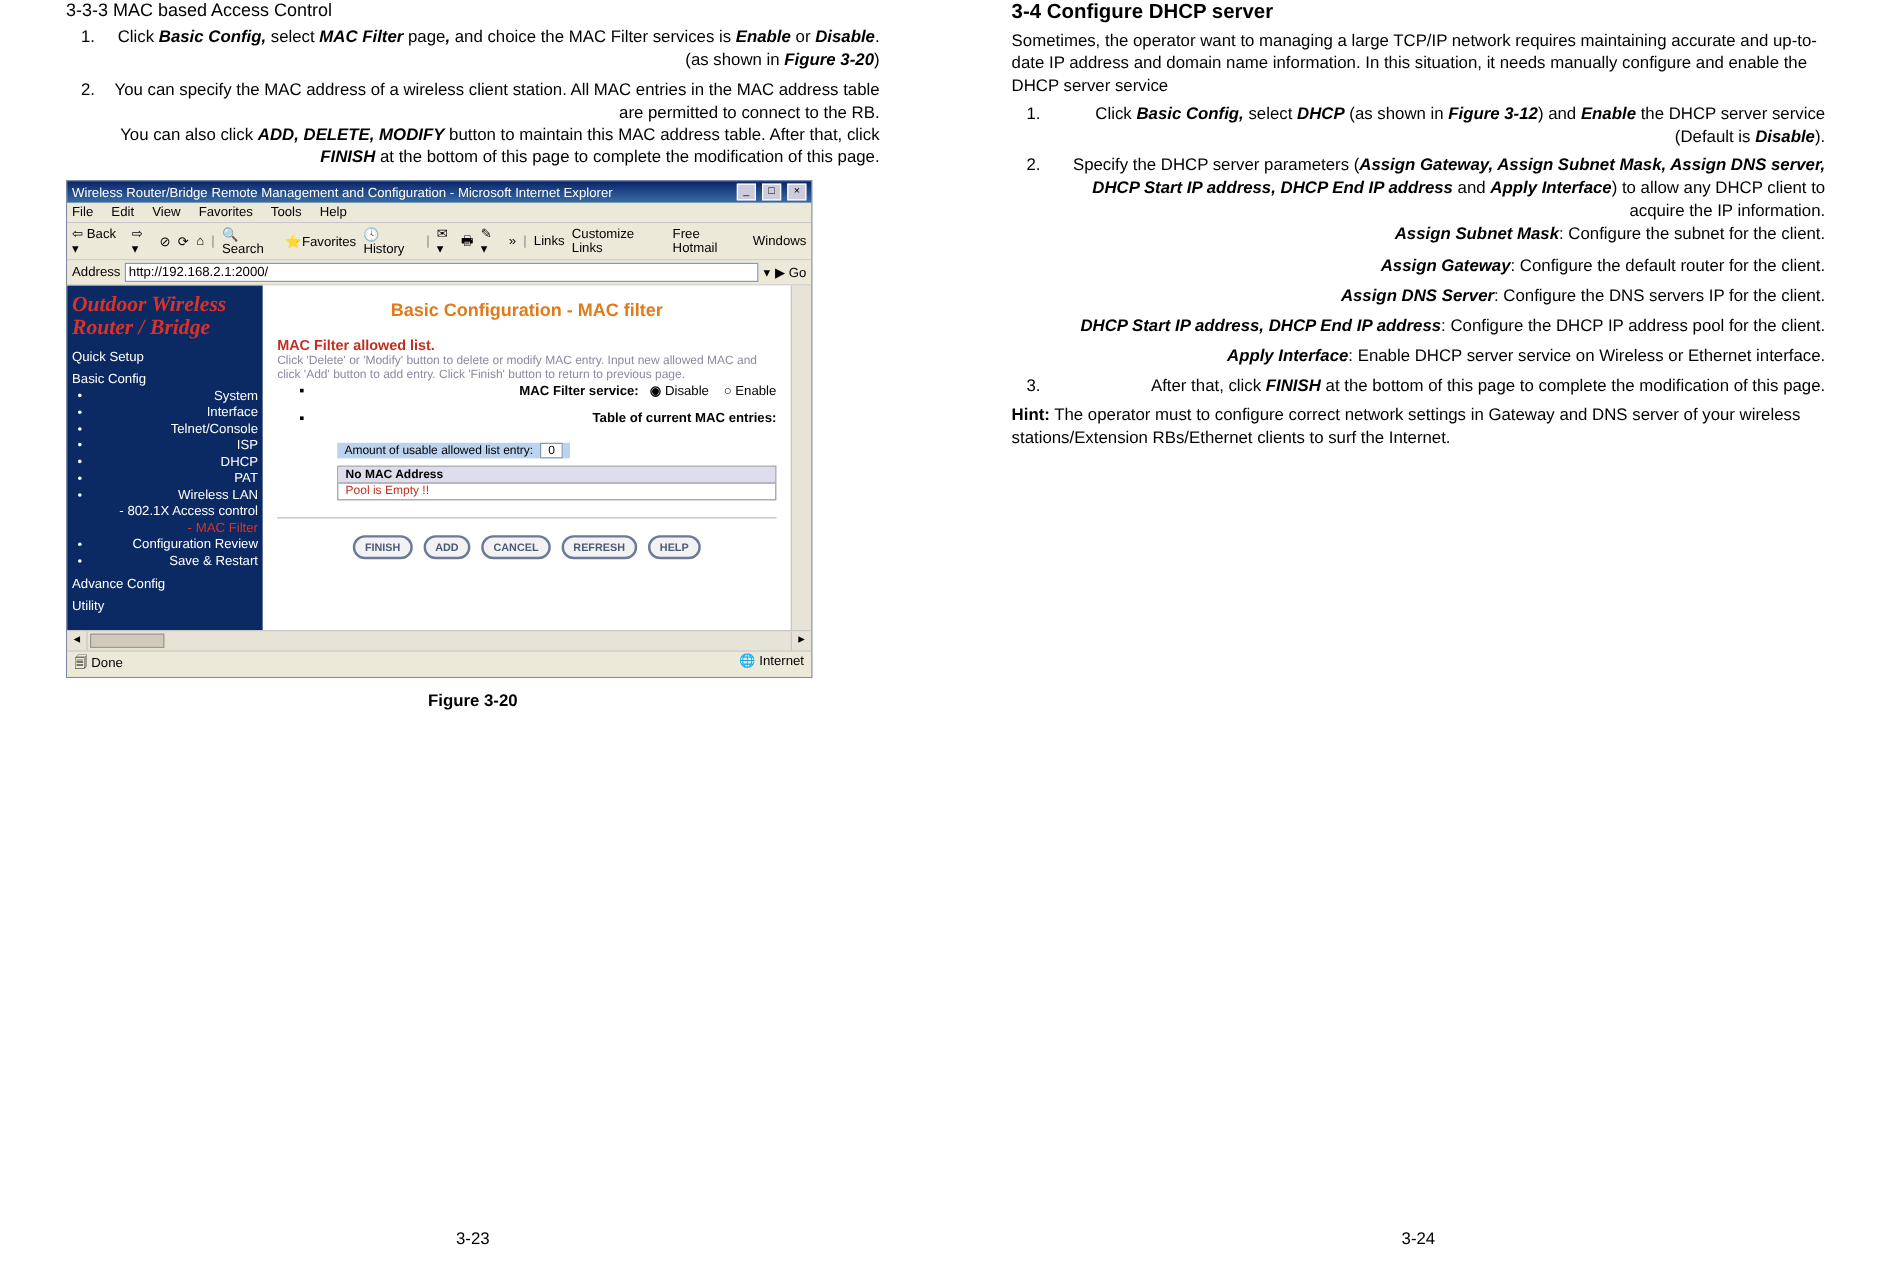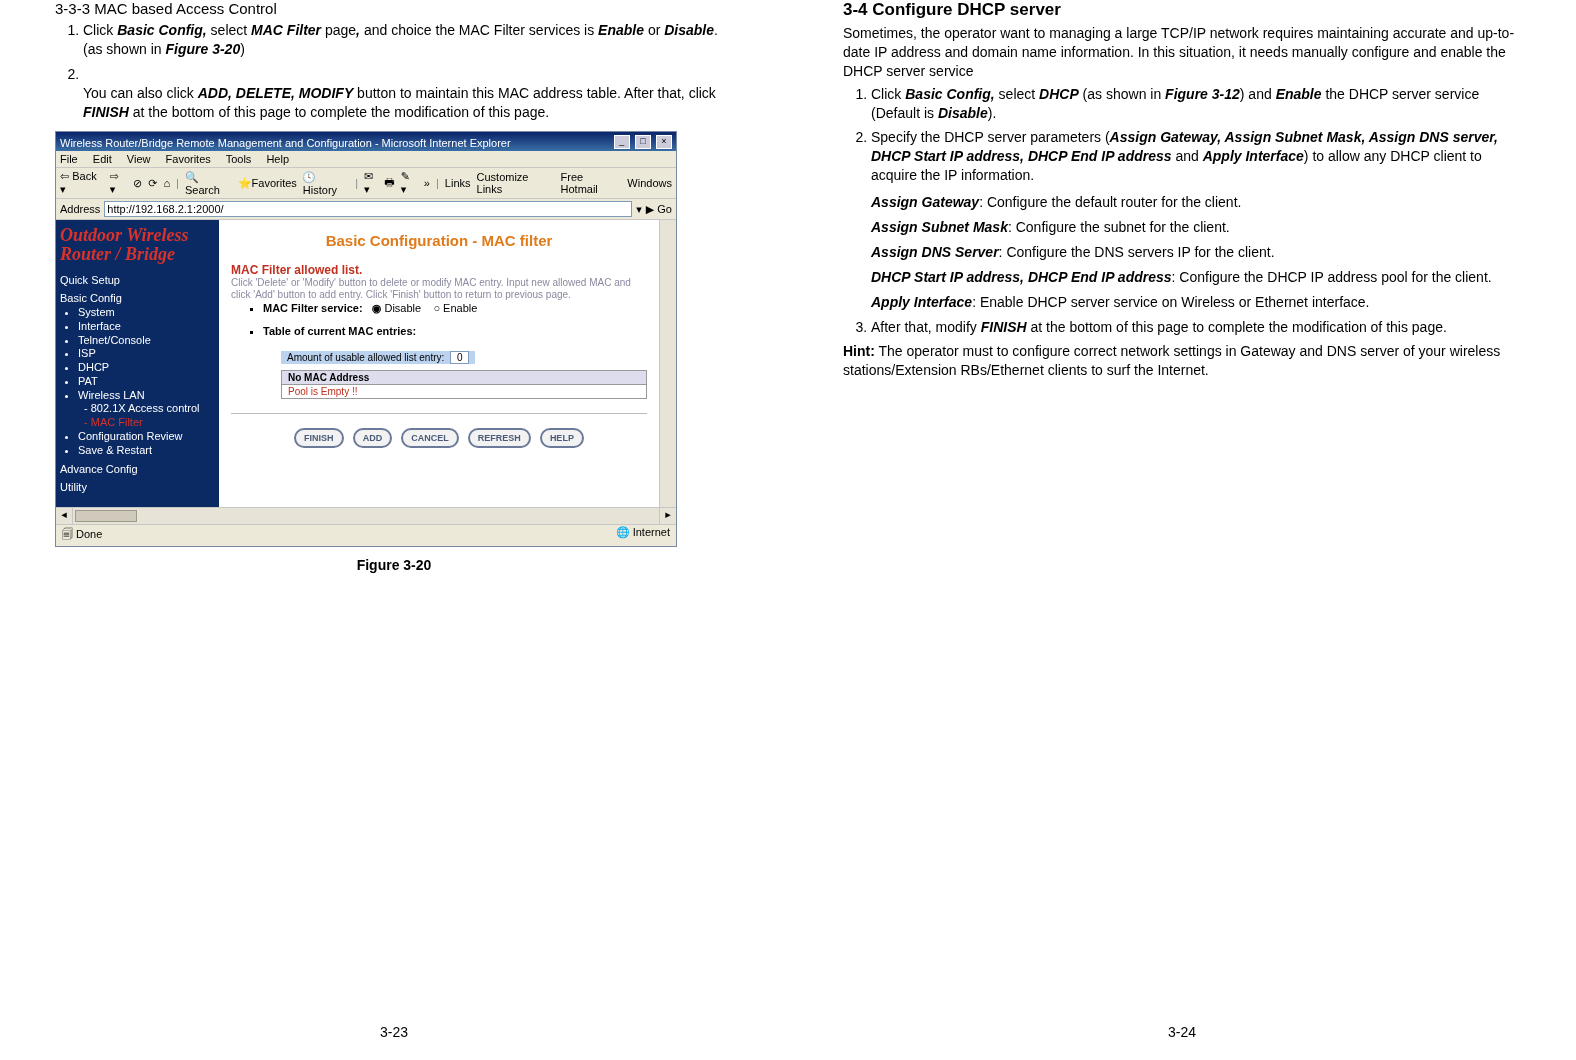--- a/index.html
+++ b/index.html
@@ -31,20 +31,21 @@
     font-size: 17px;
     margin-bottom: 4px;
   }
   ol {
     margin: 4px 0 0 0;
     padding-left: 28px;
   }
   li {
     margin-bottom: 6px;
     line-height: 1.35;
+    text-align: right;
   }
   .indent-block {
     margin-left: 28px;
     margin-bottom: 6px;
     line-height: 1.35;
   }
   .intro {
     line-height: 1.35;
     margin-bottom: 2px;
   }
@@ -150,21 +151,21 @@
 <div class="page-container">
 
   <div class="page">
     <div class="section-title">3-3-3 MAC based Access Control</div>
 
     <ol>
       <li>
         <span>Click </span><span class="bi">Basic Config,</span><span> select </span><span class="bi">MAC Filter</span><span> page</span><span class="bi">,</span><span> and choice the MAC Filter services is </span><span class="bi">Enable</span><span> or </span><span class="bi">Disable</span><span>. (as shown in </span><span class="bi">Figure 3-20</span><span>)</span>
       </li>
       <li>
-        <br>
+        <span>You can specify the MAC address of a wireless client station. All MAC entries in the MAC address table are permitted to connect to the RB.</span><br>
         <span>You can also click </span><span class="bi">ADD, DELETE, MODIFY</span><span> button to maintain this MAC address table. After that, click </span><span class="bi">FINISH</span><span> at the bottom of this page to complete the modification of this page.</span>
       </li>
     </ol>
 
     <div class="screenshot">
       <div class="ie-titlebar">
         <span>Wireless Router/Bridge Remote Management and Configuration - Microsoft Internet Explorer</span>
         <span class="winbtns">
           <span>_</span>
           <span>□</span>
@@ -291,38 +292,38 @@
     <div class="section-title-large">3-4 Configure DHCP server</div>
     <div class="intro">Sometimes, the operator want to managing a large TCP/IP network requires maintaining accurate and up-to-date IP address and domain name information. In this situation, it needs manually configure and enable the DHCP server service</div>
 
     <ol>
       <li>
         <span>Click </span><span class="bi">Basic Config,</span><span> select </span><span class="bi">DHCP</span><span> (as shown in </span><span class="bi">Figure 3-12</span><span>) and </span><span class="bi">Enable</span><span> the DHCP server service (Default is </span><span class="bi">Disable</span><span>).</span>
       </li>
       <li>
         <span>Specify the DHCP server parameters (</span><span class="bi">Assign Gateway, Assign Subnet Mask, Assign DNS server, DHCP Start IP address, DHCP End IP address</span><span> and </span><span class="bi">Apply Interface</span><span>) to allow any DHCP client to acquire the IP information.</span>
 
+        <div class="indent-block" style="margin-left:0">
+          <span class="bi">Assign Subnet Mask</span><span>: Configure the subnet for the client.</span>
+        </div>
         <div class="indent-block" style="margin-left:0;margin-top:8px">
           <span class="bi">Assign Gateway</span><span>: Configure the default router for the client.</span>
         </div>
         <div class="indent-block" style="margin-left:0">
-          <span class="bi">Assign Subnet Mask</span><span>: Configure the subnet for the client.</span>
-        </div>
-        <div class="indent-block" style="margin-left:0">
           <span class="bi">Assign DNS Server</span><span>: Configure the DNS servers IP for the client.</span>
         </div>
         <div class="indent-block" style="margin-left:0">
           <span class="bi">DHCP Start IP address, DHCP End IP address</span><span>: Configure the DHCP IP address pool for the client.</span>
         </div>
         <div class="indent-block" style="margin-left:0">
           <span class="bi">Apply Interface</span><span>: Enable DHCP server service on Wireless or Ethernet interface.</span>
         </div>
       </li>
       <li>
-        <span>After that, modify </span><span class="bi">FINISH</span><span> at the bottom of this page to complete the modification of this page.</span>
+        <span>After that, click </span><span class="bi">FINISH</span><span> at the bottom of this page to complete the modification of this page.</span>
       </li>
     </ol>
 
     <div class="hint">
       <b>Hint:</b><span> The operator must to configure correct network settings in Gateway and DNS server of your wireless stations/Extension RBs/Ethernet clients to surf the Internet.</span>
     </div>
 
     <div class="page-number">3-24</div>
   </div>
 

